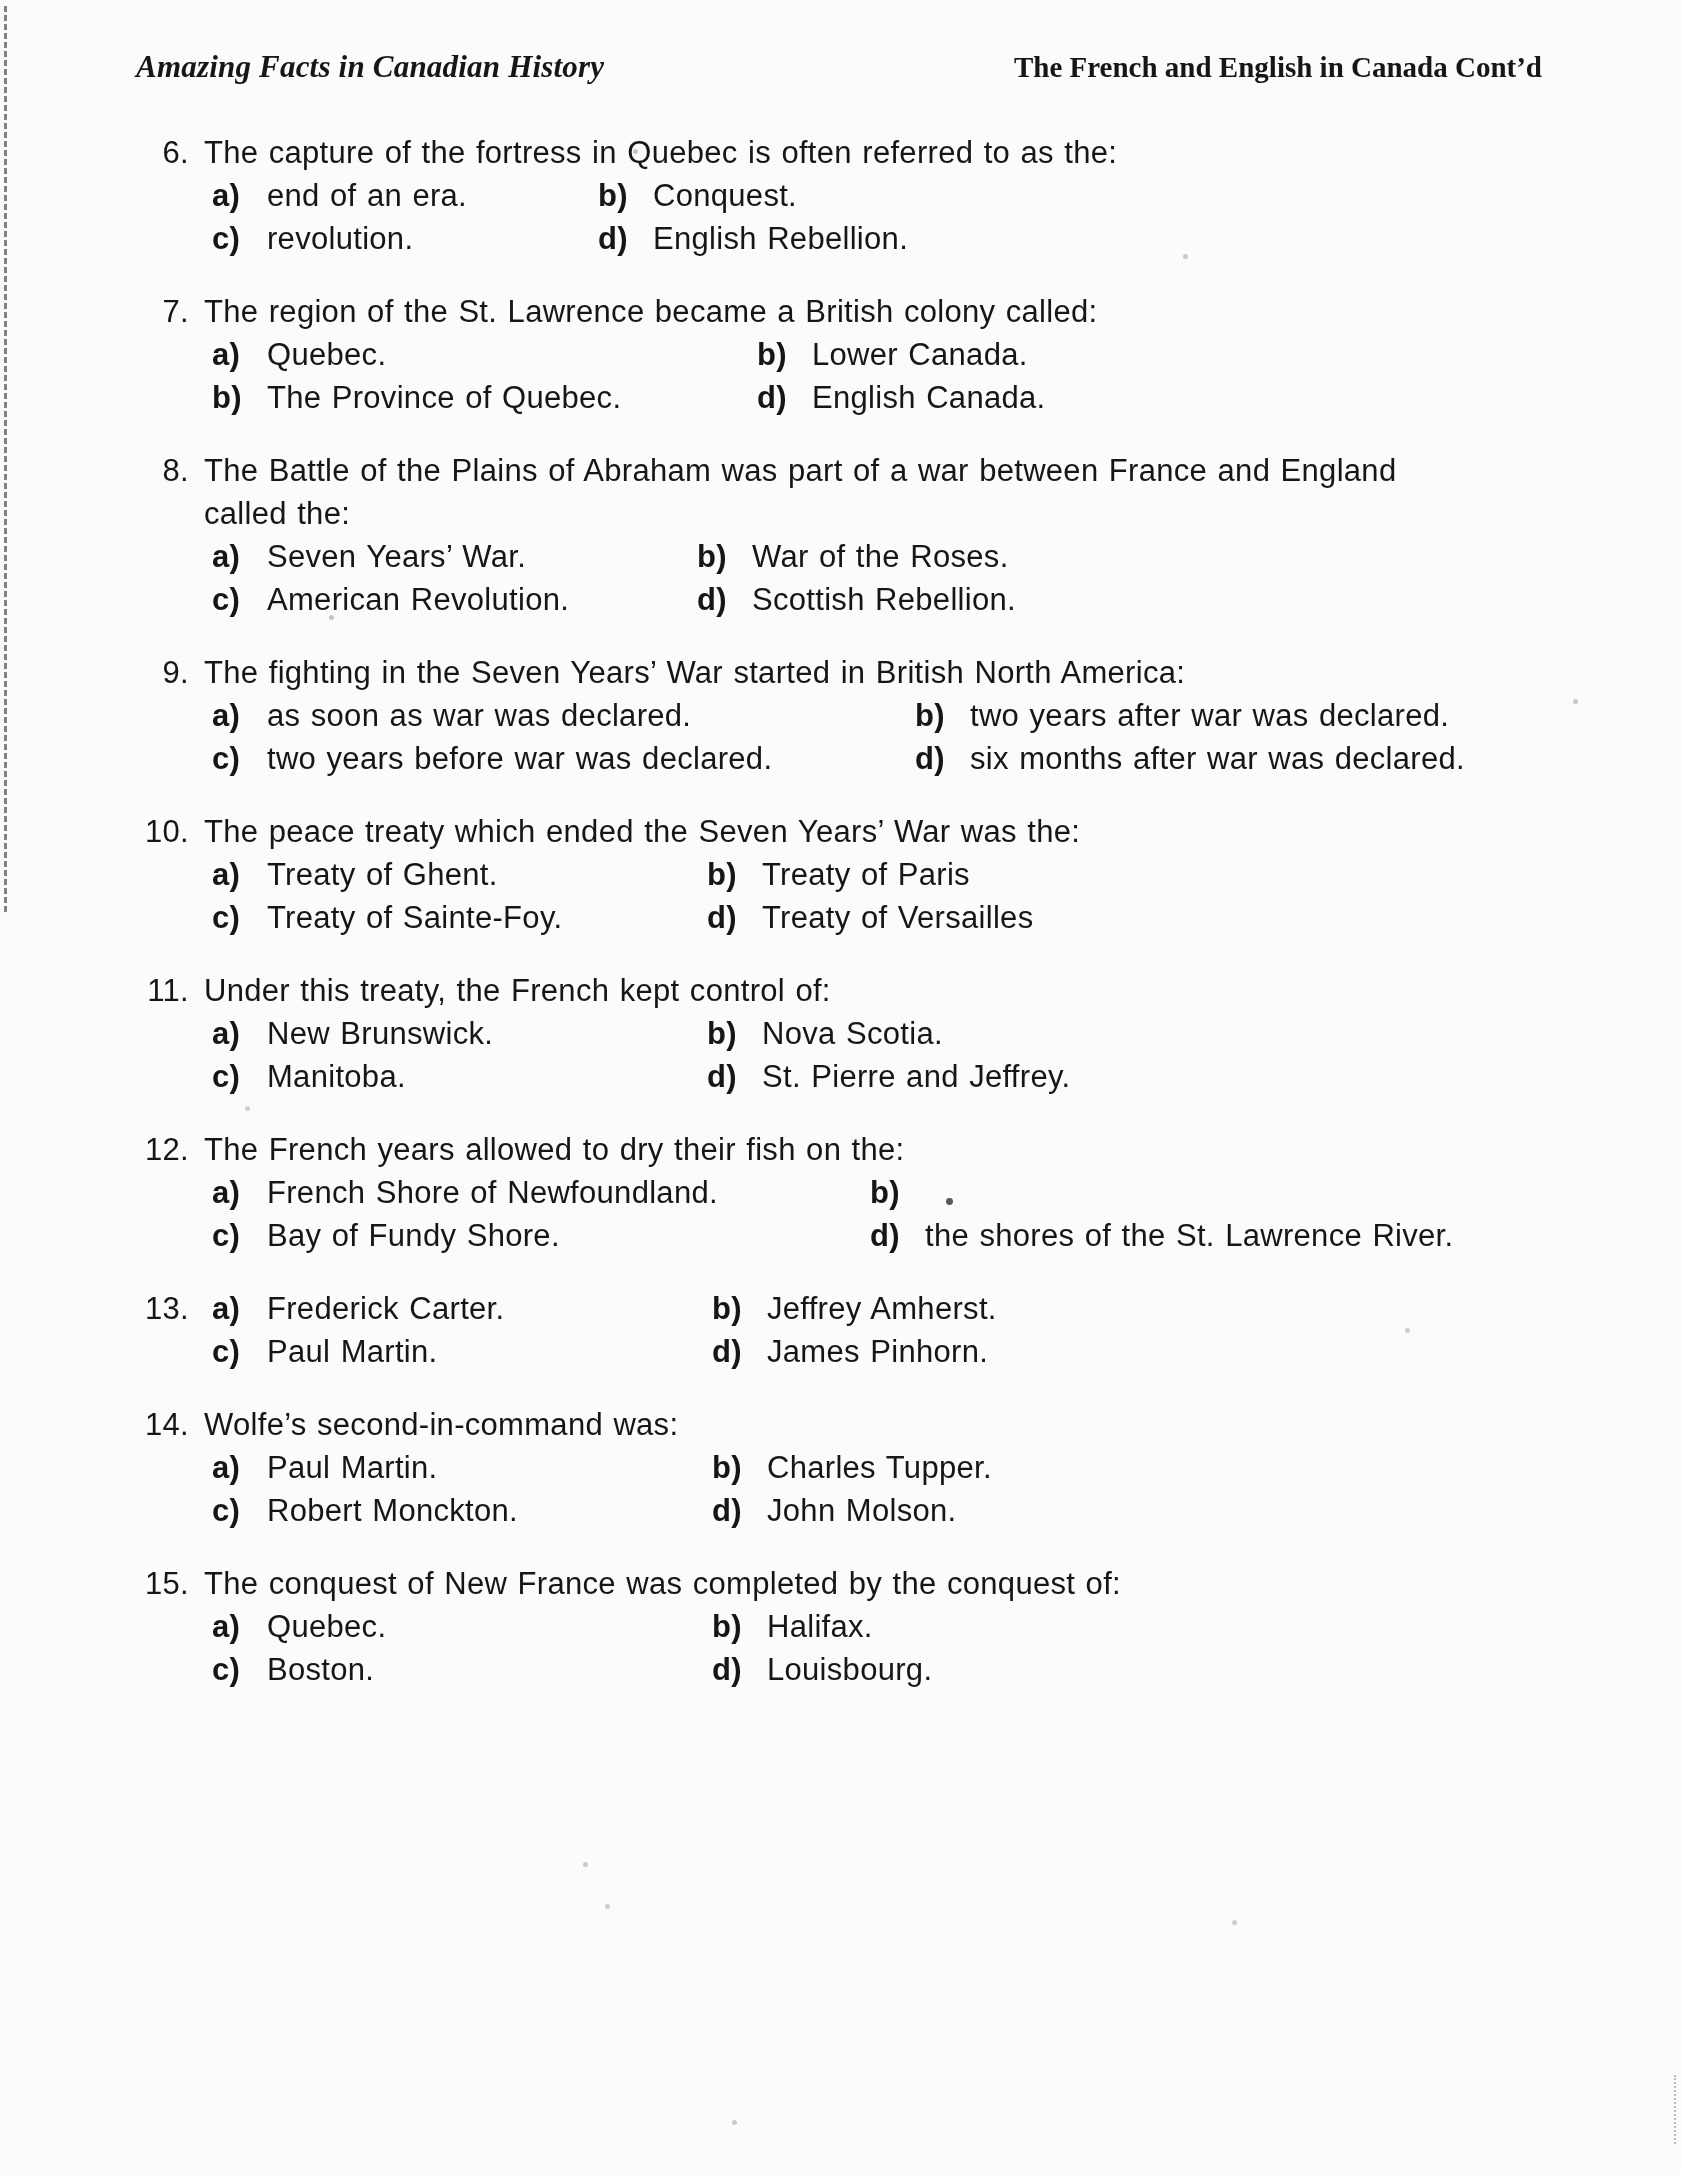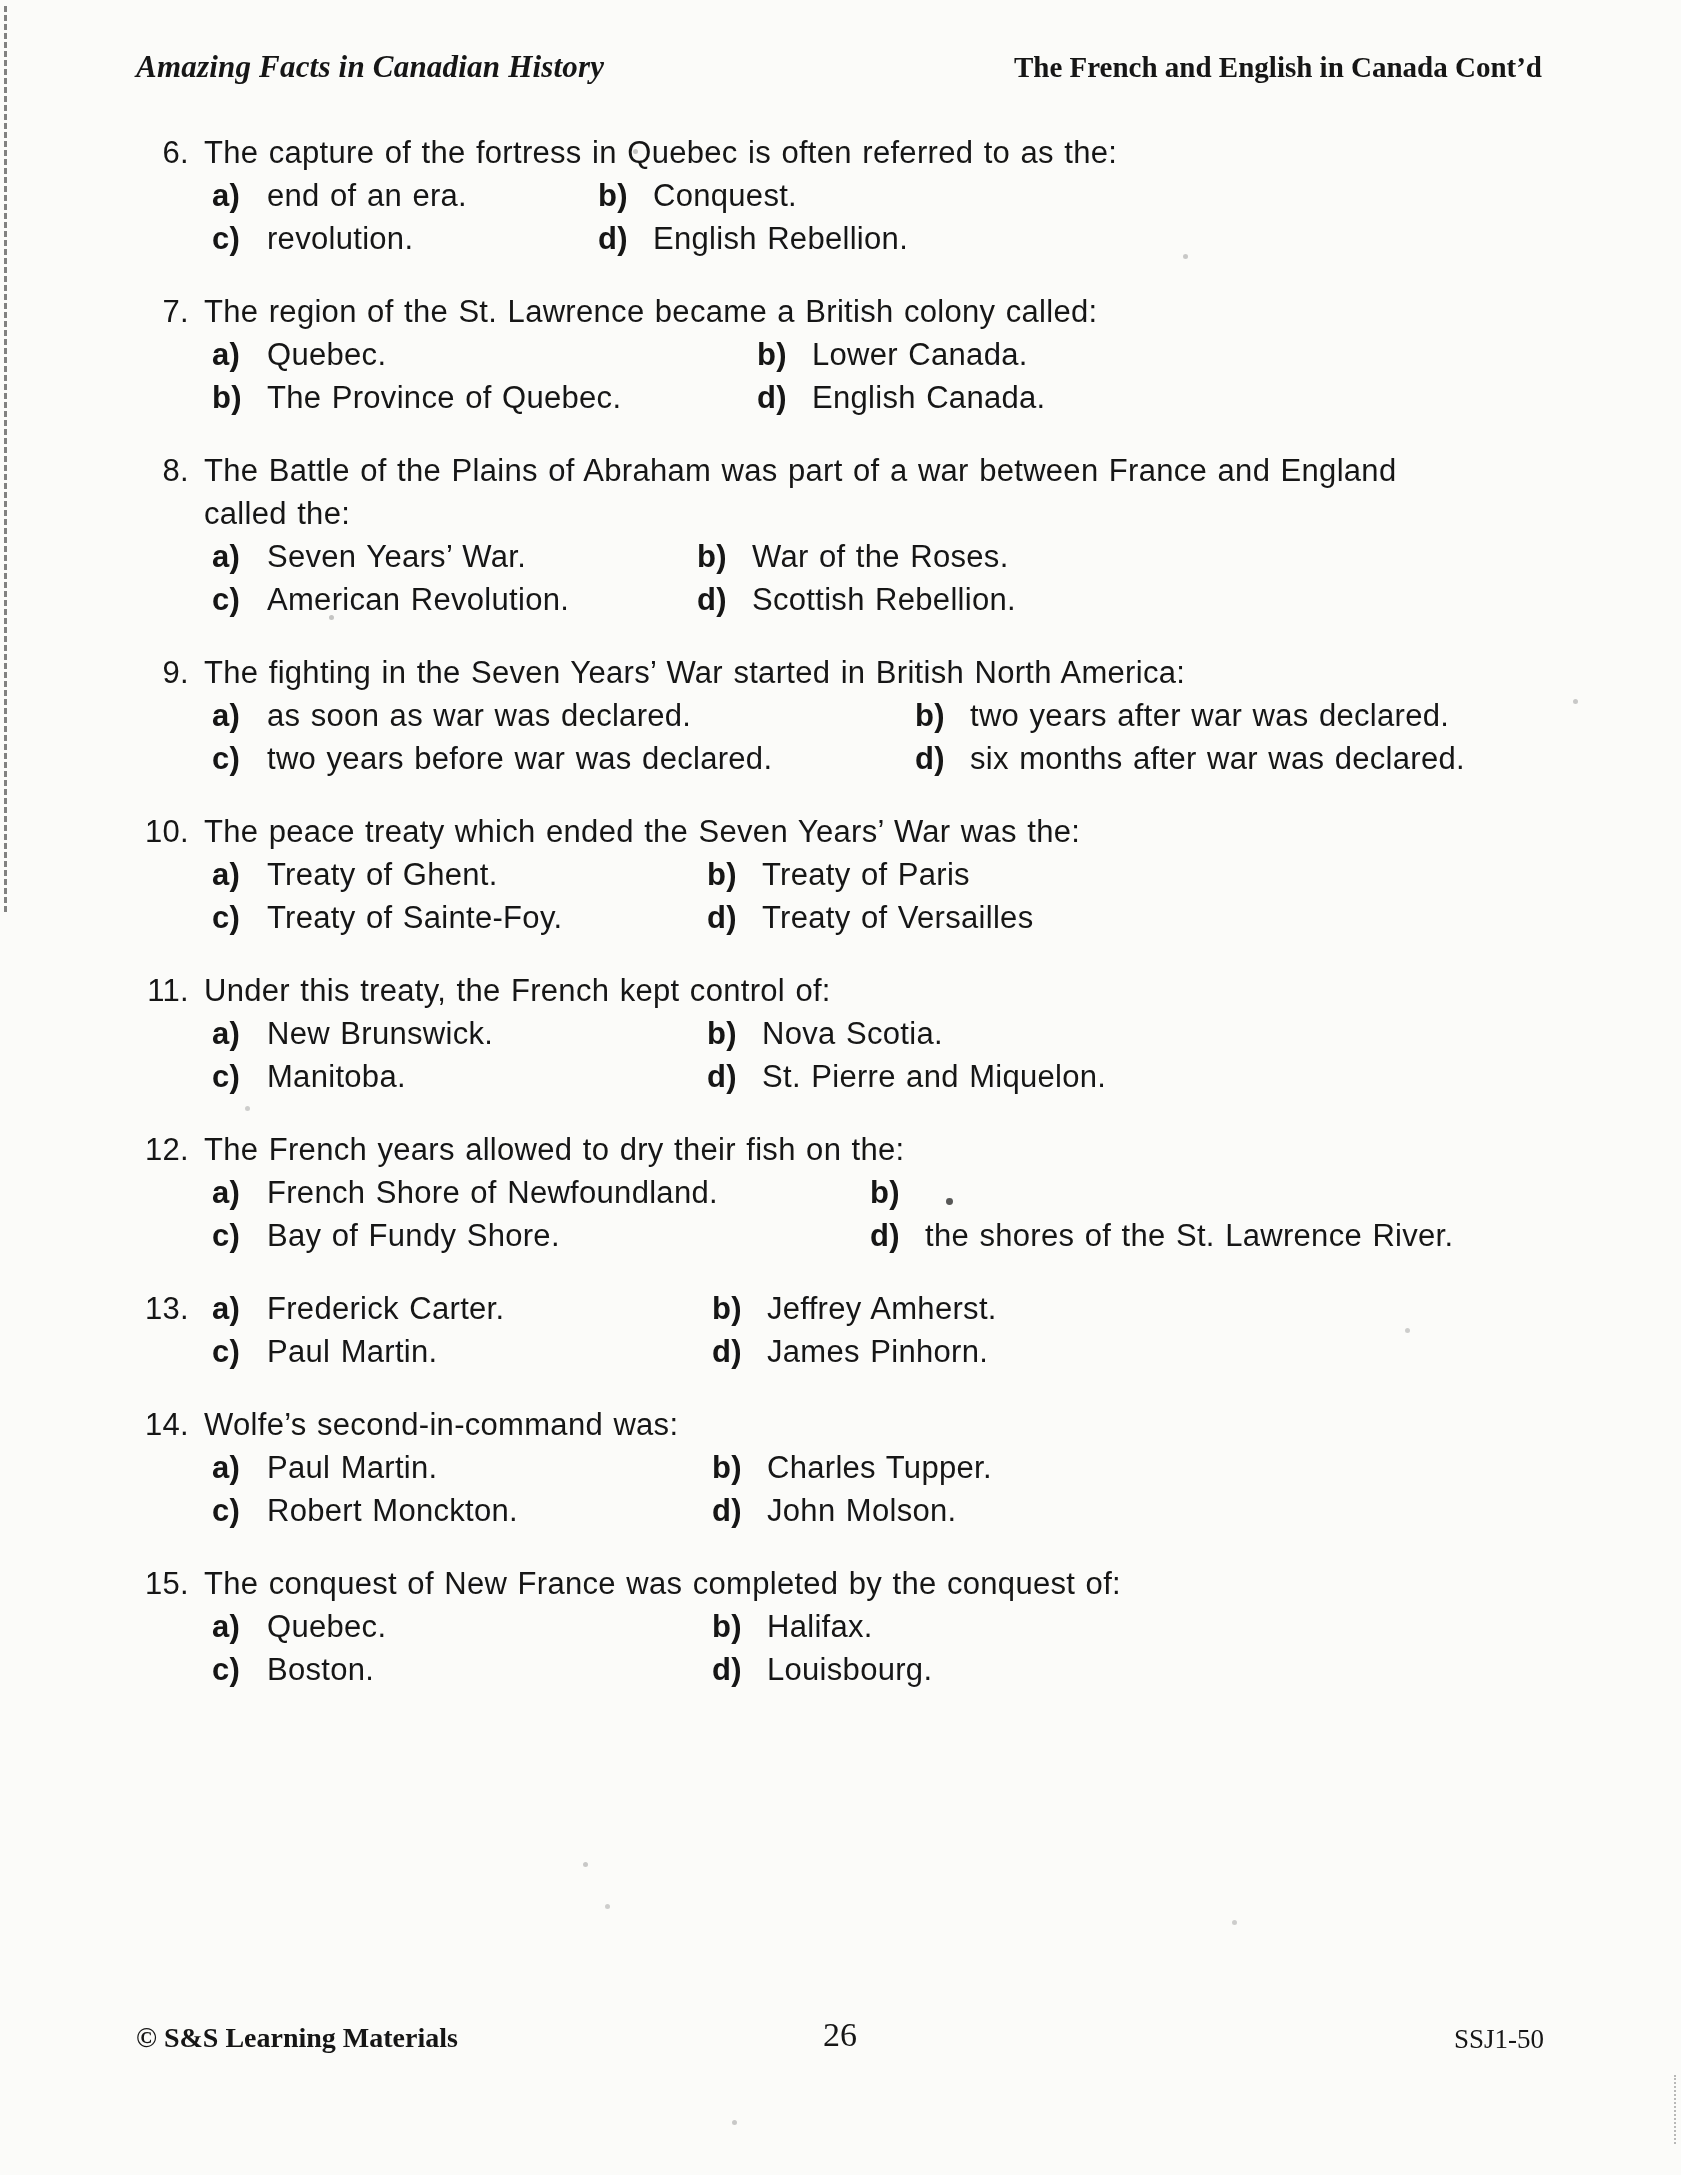--- a/index.html
+++ b/index.html
@@ -252,21 +252,21 @@
     <span class="otext">Nova Scotia.</span>
   </div>
 
   <div class="opt">
     <span class="letter">c)</span>
     <span class="otext">Manitoba.</span>
   </div>
 
   <div class="opt">
     <span class="letter">d)</span>
-    <span class="otext">St. Pierre and Miquelon.</span>
+    <span class="otext">St. Pierre and Jeffrey.</span>
   </div>
 </div>
     </div>
   </div>
 
   <div class="question">
     <div class="qnum">12.</div>
     <div class="qbody">
       <div class="qtext">
             <div>The French years allowed to dry their fish on the:</div>
@@ -375,20 +375,15 @@
 
   <div class="opt">
     <span class="letter">d)</span>
     <span class="otext">Louisbourg.</span>
   </div>
 </div>
     </div>
   </div>
 </div>
 
-  <div class="footer">
-    <span class="footer-copy">© S&amp;S Learning Materials</span>
-    <span class="footer-page">26</span>
-    <span class="footer-code">SSJ1-50</span>
-  </div>
 
 </div>
 
 
 </body></html>

